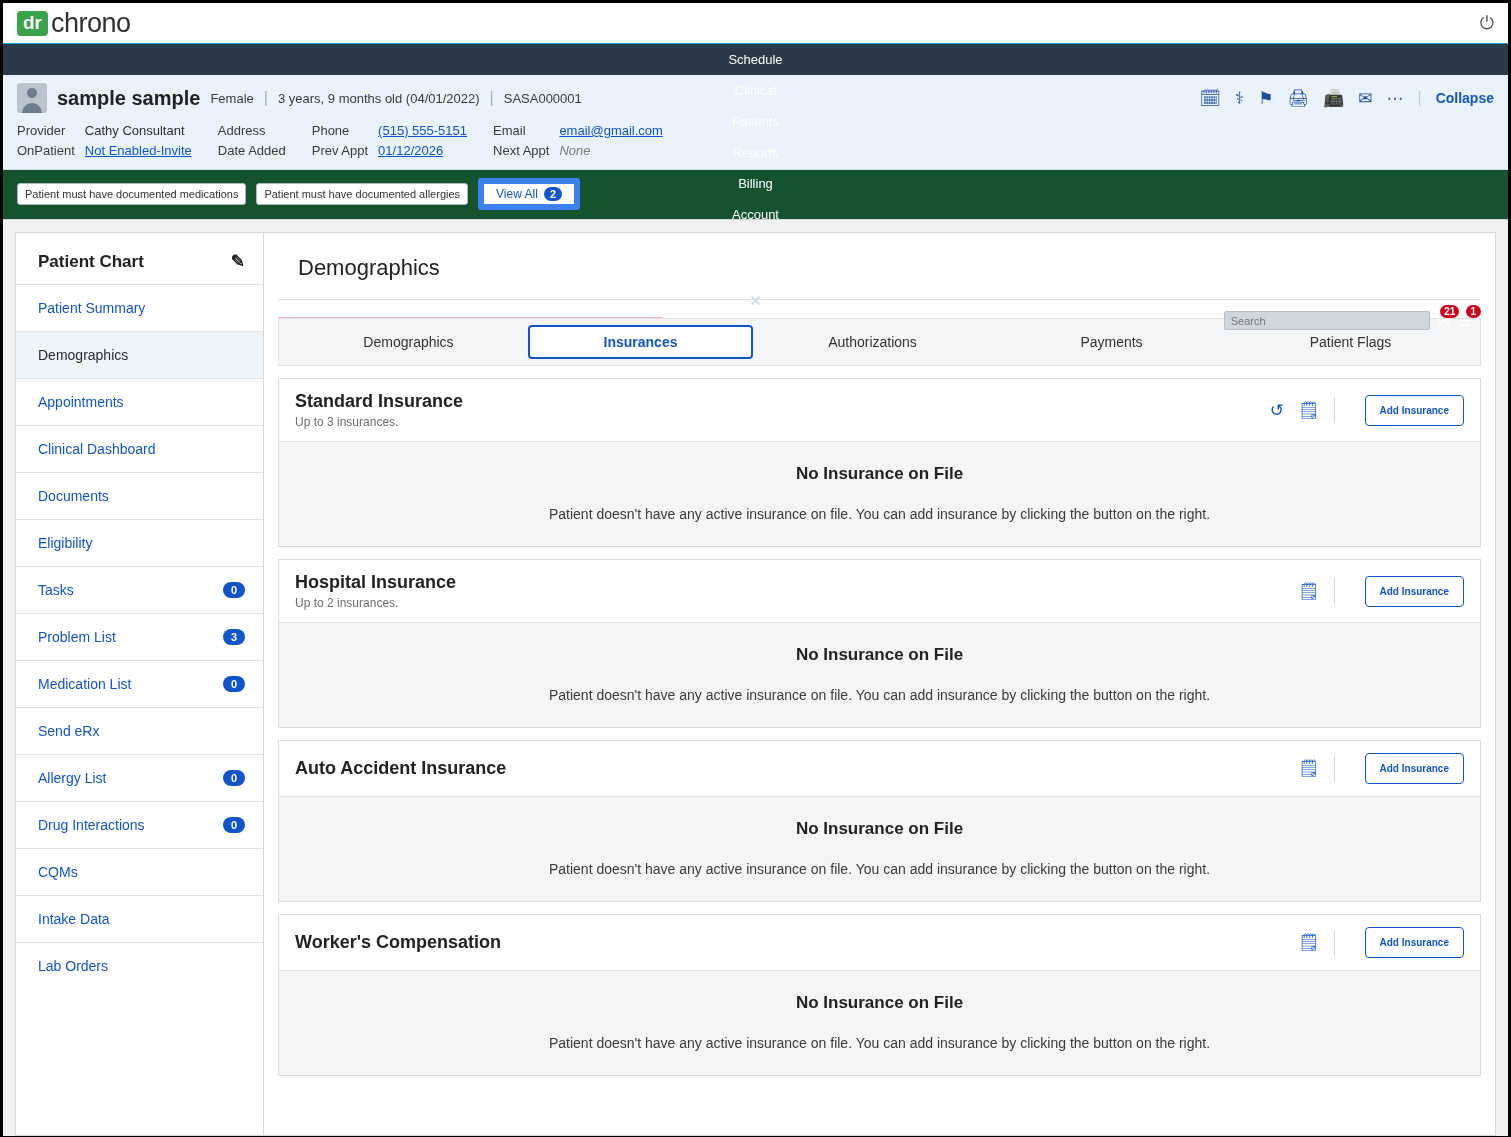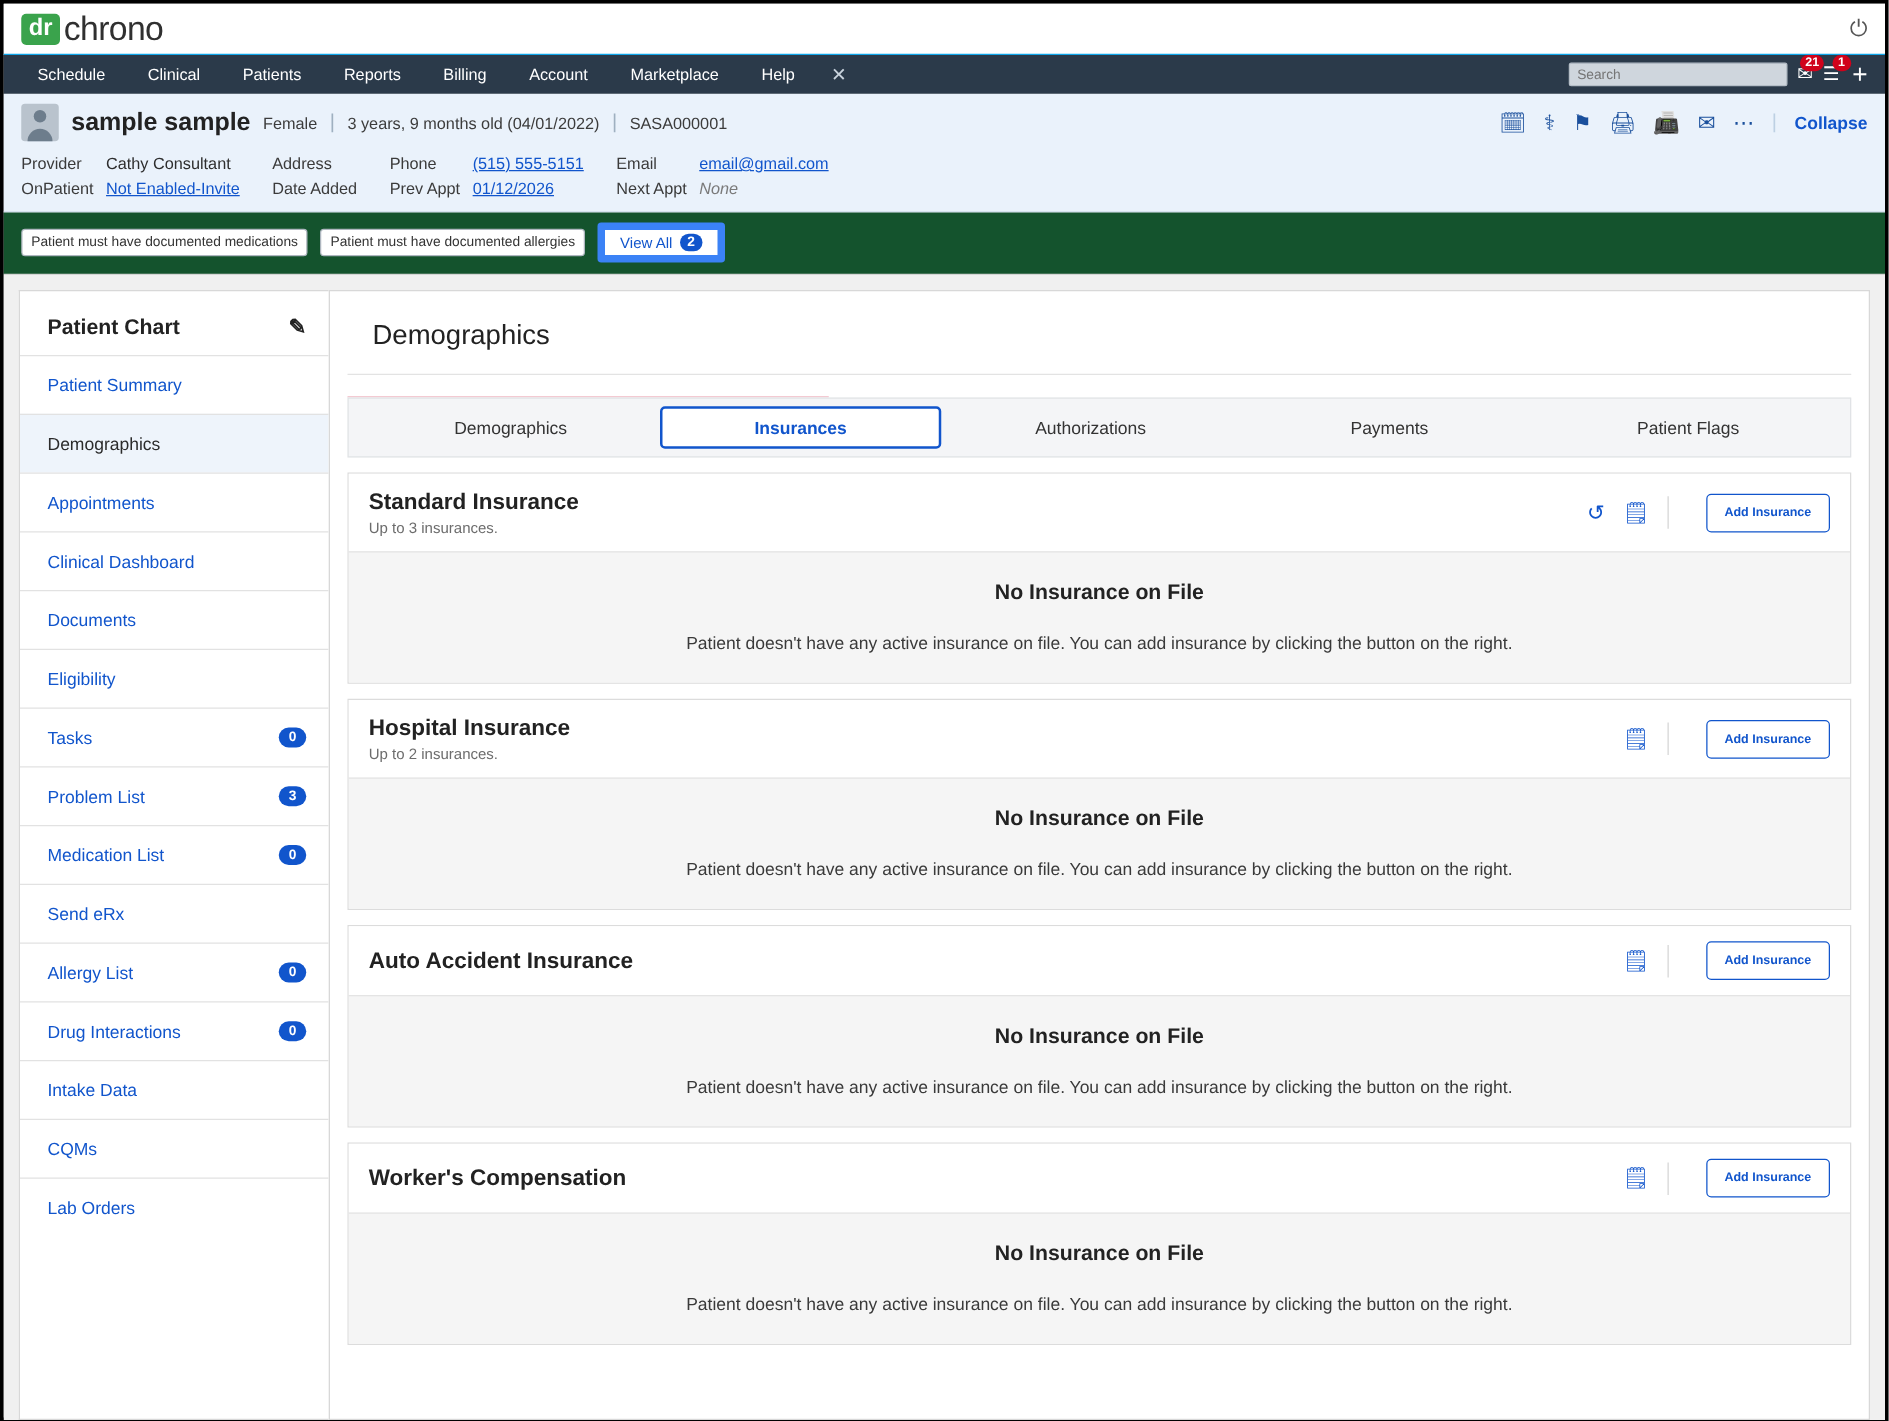--- a/index.html
+++ b/index.html
@@ -47,20 +47,21 @@
     cursor: pointer;
   }
 
   
   .navbar {
     height: 31px;
     background: #2b3a4a;
     display: flex; align-items: center;
     padding: 0 10px;
     position: relative;
+    flex-direction: column;
   }
   .navitem {
     color: #ffffff;
     font-size: 13px;
     padding: 0 17px;
     line-height: 31px;
     cursor: pointer;
     white-space: nowrap;
   }
   .nav-close {
@@ -68,21 +69,21 @@
     font-size: 15px;
     padding: 0 12px;
     cursor: pointer;
   }
   .nav-right {
     margin-left: auto;
     display: flex; align-items: center; gap: 8px;
     padding-right: 4px;
   }
   .search-box {
-    width: 175px; height: 19px;
+    width: 206px; height: 19px;
     background: #cfd6dd;
     border: 1px solid #b5bec7;
     border-radius: 2px;
     font-size: 11px;
     color: #5b6670;
     padding: 0 6px;
     outline: none;
     font-family: "Liberation Sans", sans-serif;
   }
   .nav-icon-wrap { position: relative; display: flex; align-items: center; cursor: pointer; }
@@ -461,24 +462,24 @@
       </div>
       <div class="sb-item">
         <span>Allergy List</span>
         <span class="cbadge">0</span>
       </div>
       <div class="sb-item">
         <span>Drug Interactions</span>
         <span class="cbadge">0</span>
       </div>
       <div class="sb-item">
+        <span>CQMs</span>
+      </div>
+      <div class="sb-item">
         <span>Intake Data</span>
-      </div>
-      <div class="sb-item">
-        <span>CQMs</span>
       </div>
       <div class="sb-item">
         <span>Lab Orders</span>
       </div>
     </div>
 
     <div class="content">
       <div class="content-title">Demographics</div>
 
       <div class="tabstrip-wrap">

